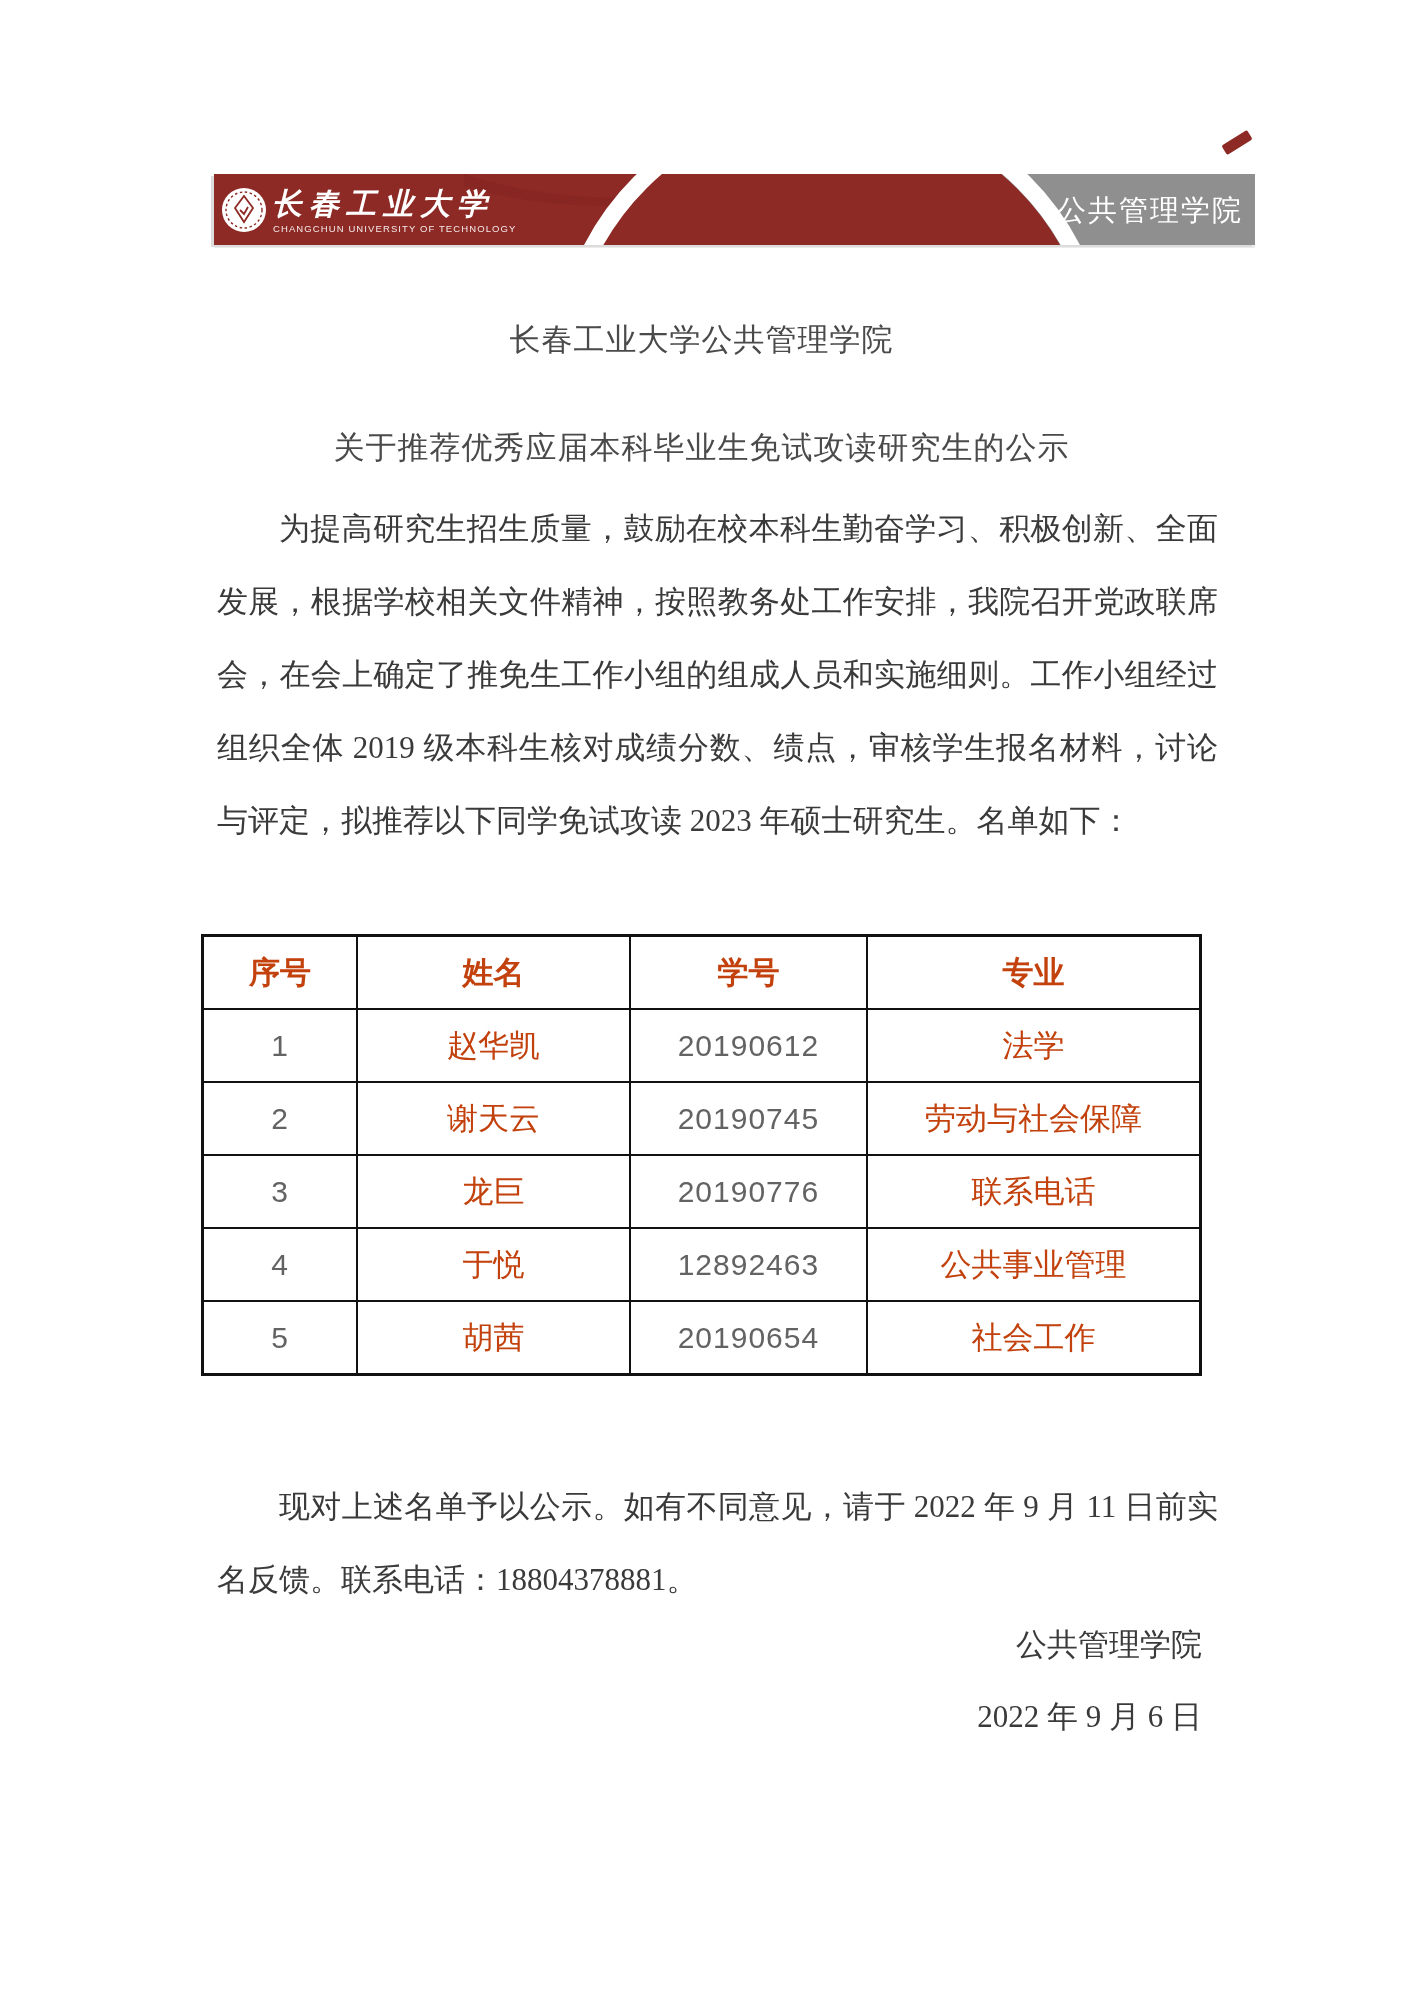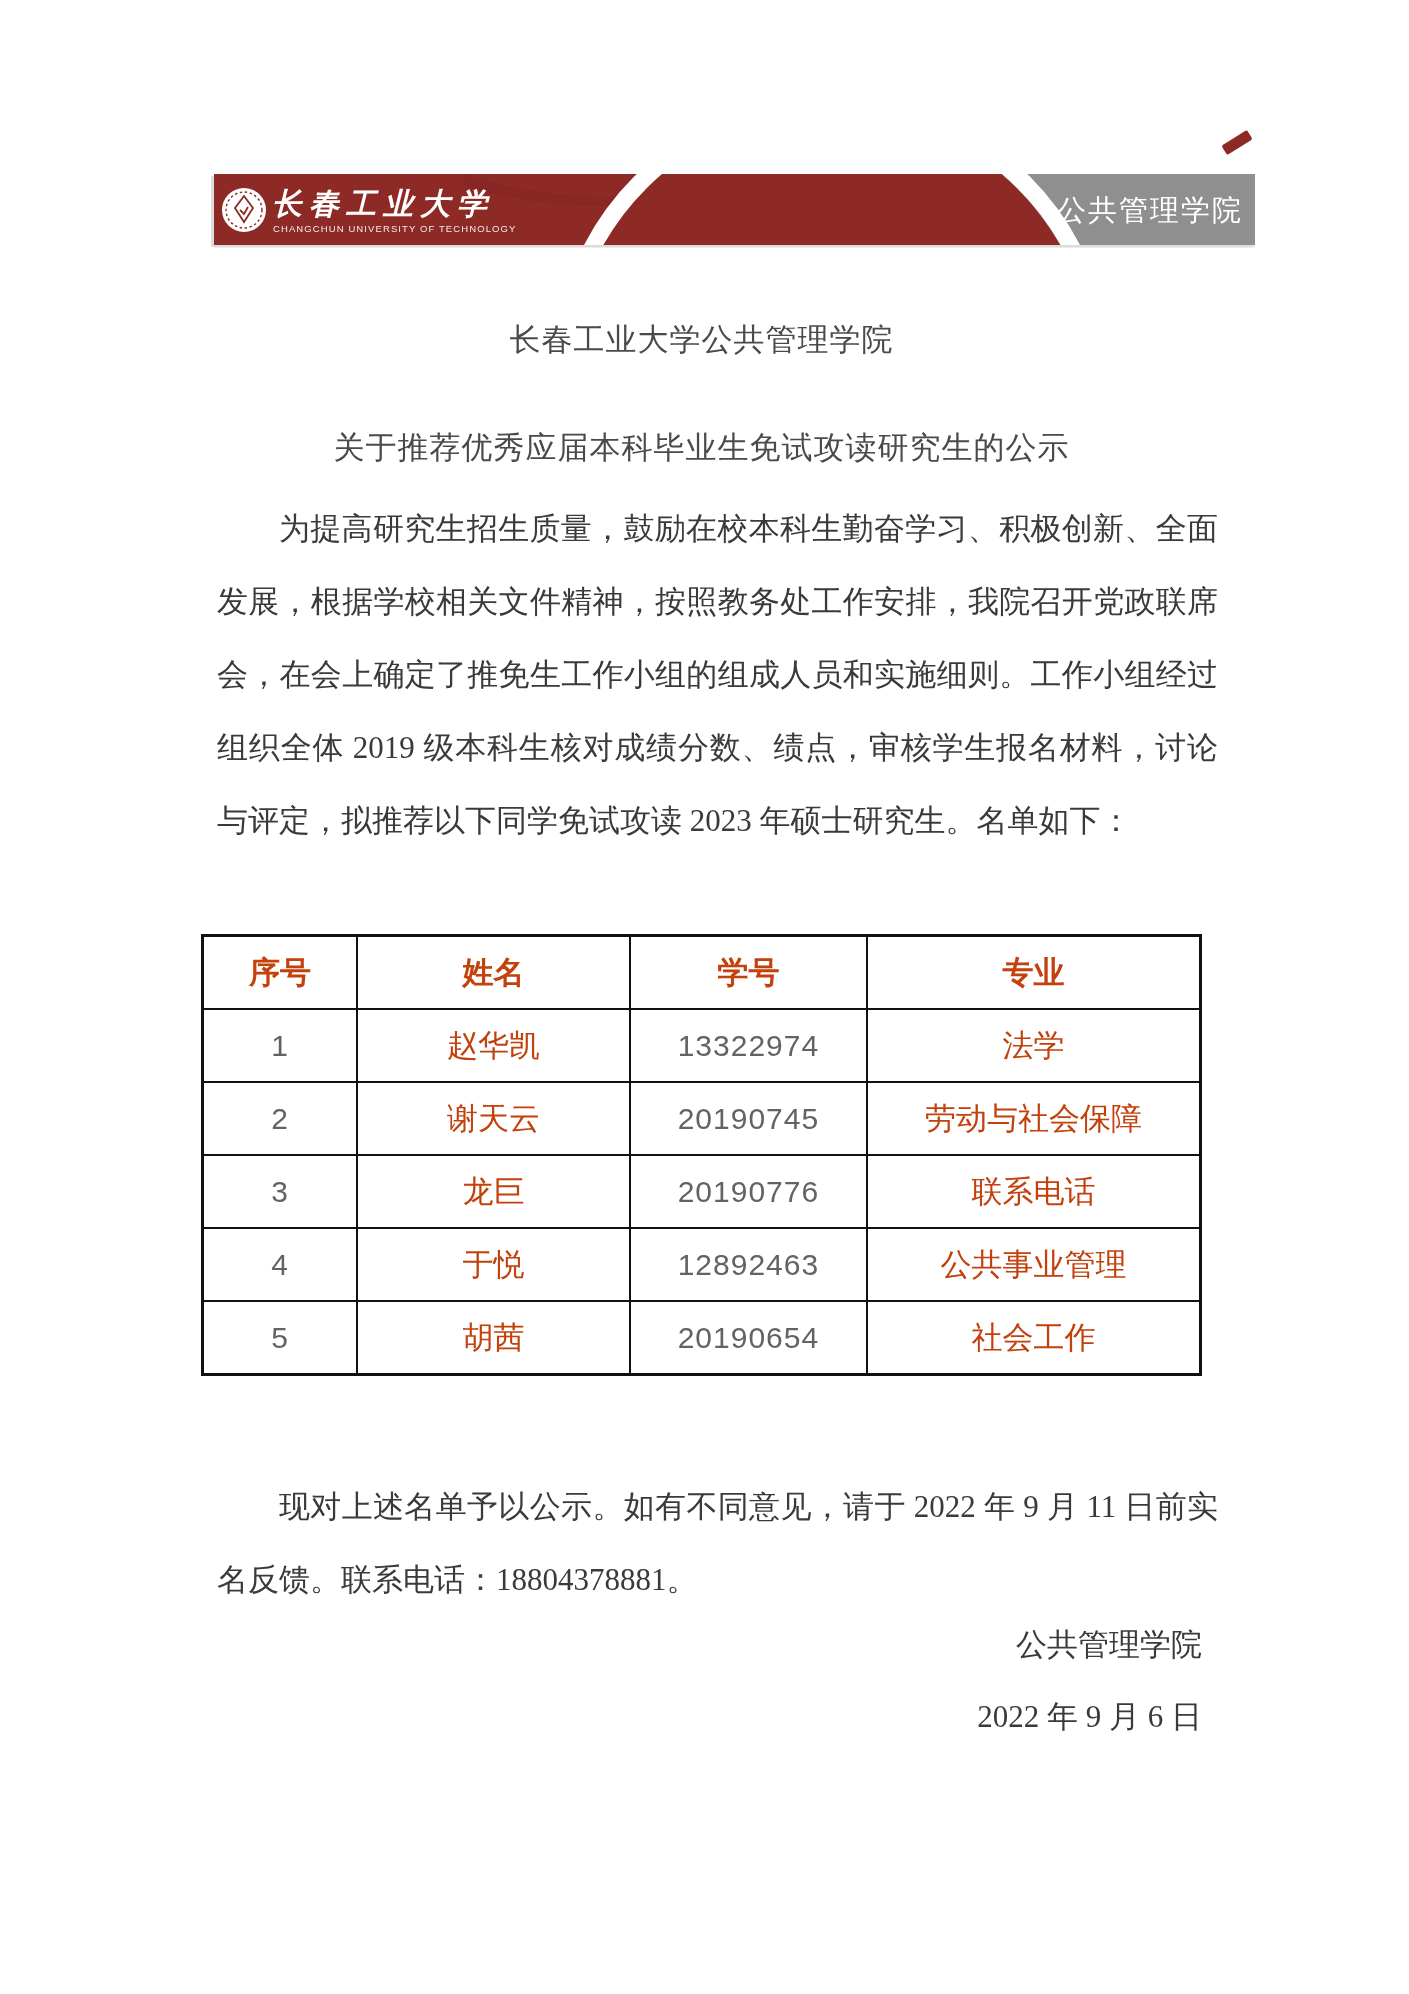--- a/index.html
+++ b/index.html
@@ -129,21 +129,21 @@
           <th>序号</th>
           <th>姓名</th>
           <th>学号</th>
           <th>专业</th>
         </tr>
       </thead>
     <tbody>
         <tr>
           <td class="num">1</td>
           <td>赵华凯</td>
-          <td class="num">13322974</td>
+          <td class="num">20190612</td>
           <td>法学</td>
         </tr>
         <tr>
           <td class="num">2</td>
           <td>谢天云</td>
           <td class="num">20190745</td>
           <td>劳动与社会保障</td>
         </tr>
         <tr>
           <td class="num">3</td>

